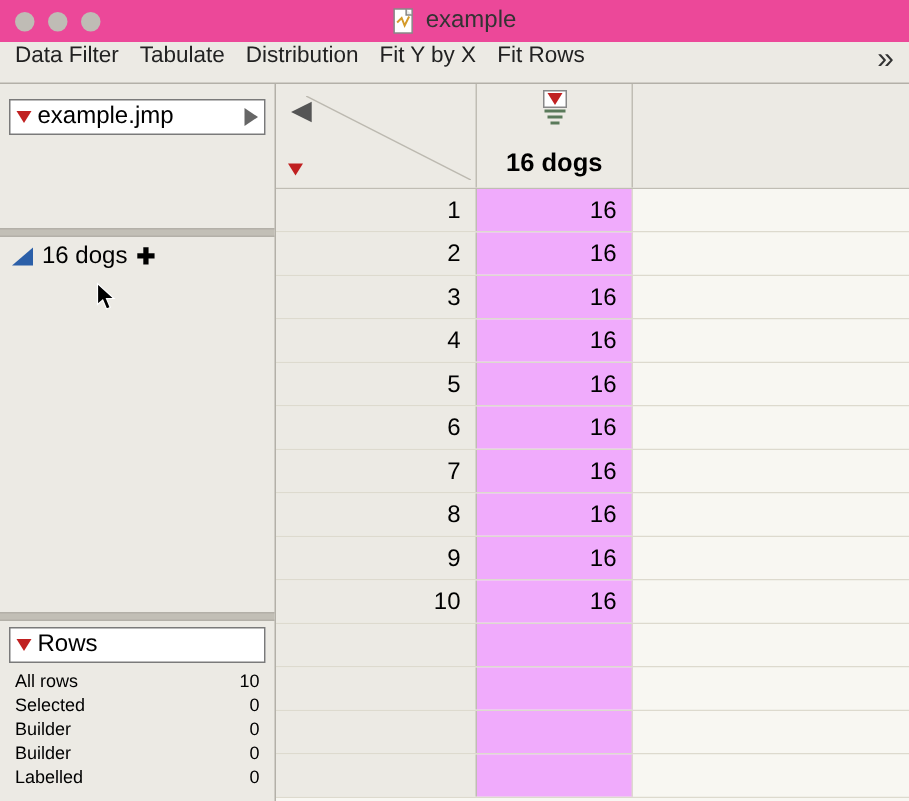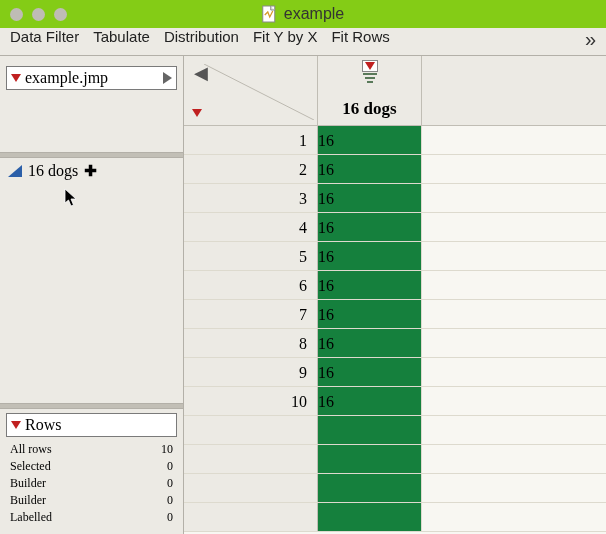--- a/index.html
+++ b/index.html
@@ -1,29 +1,29 @@
 <!DOCTYPE html>
 <html><head>
 <meta charset="utf-8">
 <style>
   * { box-sizing: border-box; margin: 0; padding: 0; }
   body { font-family: "Helvetica Neue", Arial, sans-serif; font-size: 15px; background: #eceae4; width: 606px; height: 534px; overflow: hidden; position: relative; }
   
-  .titlebar { height: 28px; display: flex; align-items: center; padding: 0 10px; background: #84cc16; }
+  .titlebar { height: 28px; display: flex; align-items: center; padding: 0 10px; background: #ec4899; }
   .traffic { display: flex; gap: 9px; }
   .tl { width: 13px; height: 13px; border-radius: 50%; background: #bfbcb5; }
   .title-center { position: absolute; left: 50%; transform: translateX(-50%); display: flex; align-items: center; gap: 6px; }
   .doc-icon { width: 16px; height: 18px; display: inline-block; }
   .win-title { font-size: 16px; color: #333; }
   
   .menubar { height: 28px; display: flex; align-items: flex-start; gap: 14px; padding: 0 10px; background: #eceae4; font-size: 15px; color: #222; border-bottom: 1px solid #b3b0a8; position: relative; }
   .menu-item { cursor: pointer; }
   .chev-right { position: absolute; right: 10px; font-size: 20px; color: #333; cursor: pointer; }
   
-  .content { display: flex; height: calc(534px - 28px - 28px); font-family: Liberation Serif, serif; }
+  .content { display: flex; height: calc(534px - 28px - 28px); }
   
   .sidebar { width: 184px; background: #eceae4; border-right: 1px solid #b3b0a8; display: flex; flex-direction: column; }
   
   .panel-gap { height: 6px; }
   .panel-sep { height: 6px; background: #c2bfb6; border-top: 1px solid #b3b0a8; border-bottom: 1px solid #b3b0a8; }
   
   .panel-header { background: #fff; border: 1px solid #7a7a7a; margin: 4px 6px 2px 6px; display: flex; align-items: center; padding: 2px 4px; gap: 4px; font-size: 16px; }
   .red-tri { display: inline-block; width: 0; height: 0; border-left: 5px solid transparent; border-right: 5px solid transparent; border-top: 8px solid #c02020; }
   .play-tri { display: inline-block; width: 0; height: 0; border-top: 6px solid transparent; border-bottom: 6px solid transparent; border-left: 9px solid #666; margin-left: auto; }
   
@@ -50,21 +50,21 @@
   .col-head-cell { width: 104px; border-right: 1px solid #c0bdb4; background: #eceae4; position: relative; display: flex; flex-direction: column; align-items: center; justify-content: flex-end; padding-bottom: 6px; }
   .col-head-cell .menu { position: absolute; top: 4px; left: 50%; transform: translateX(-50%); display: flex; flex-direction: column; align-items: center; gap: 1px; cursor: pointer; }
   .col-head-cell .menu .red-box { border: 1px solid #888; padding: 1px 2px; display: inline-flex; background:#fff; }
   .col-head-label { font-weight: 600; font-size: 17px; }
   
   .filler-head { flex: 1; background: #eceae4; }
   
   .gbody { display: flex; flex-direction: column; }
   .grow { display: flex; height: 29px; border-bottom: 1px solid #dddace; }
   .rownum { width: 134px; border-right: 1px solid #c0bdb4; background: #eceae4; text-align: right; padding-right: 10px; line-height: 29px; font-size: 16px; }
-  .cell { width: 104px; border-right: 1px solid #dddace; padding-right: 10px; line-height: 29px; font-size: 16px; background:#15803d; }
+  .cell { width: 104px; border-right: 1px solid #dddace; text-align: right; padding-right: 10px; line-height: 29px; font-size: 16px; background:#f0abfc; }
   .cell-empty { flex: 1; background:#f8f7f2; }
   
   .filter-bars { display:inline-block; width:14px; }
   .filter-bars span{display:block;height:2px;background:#5a7a5a;margin-bottom:2px;}
 </style>
 </head>
 <body>
 
 <div class="titlebar">
   <div class="traffic">

